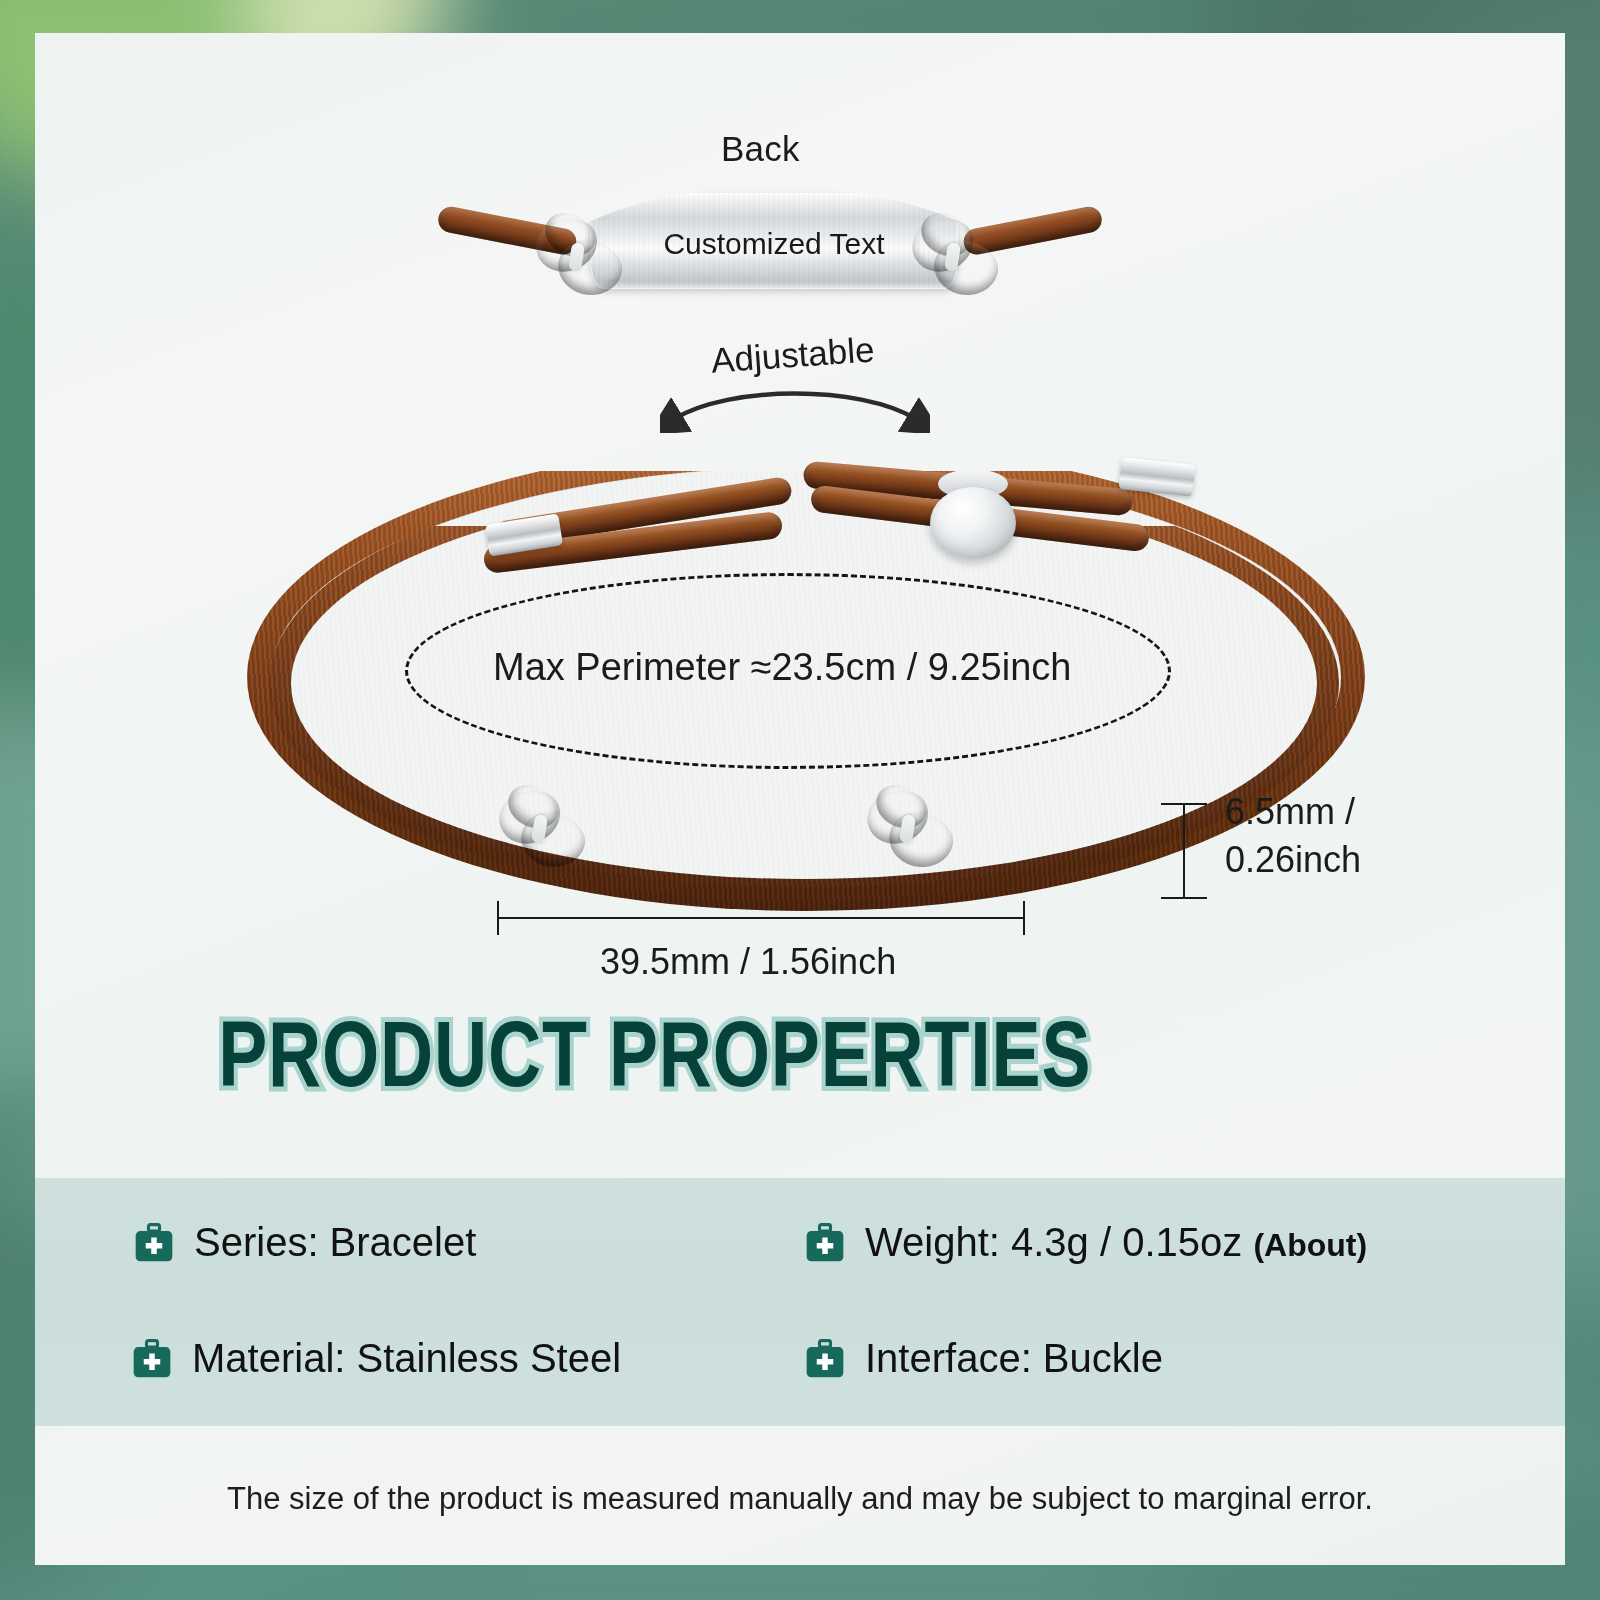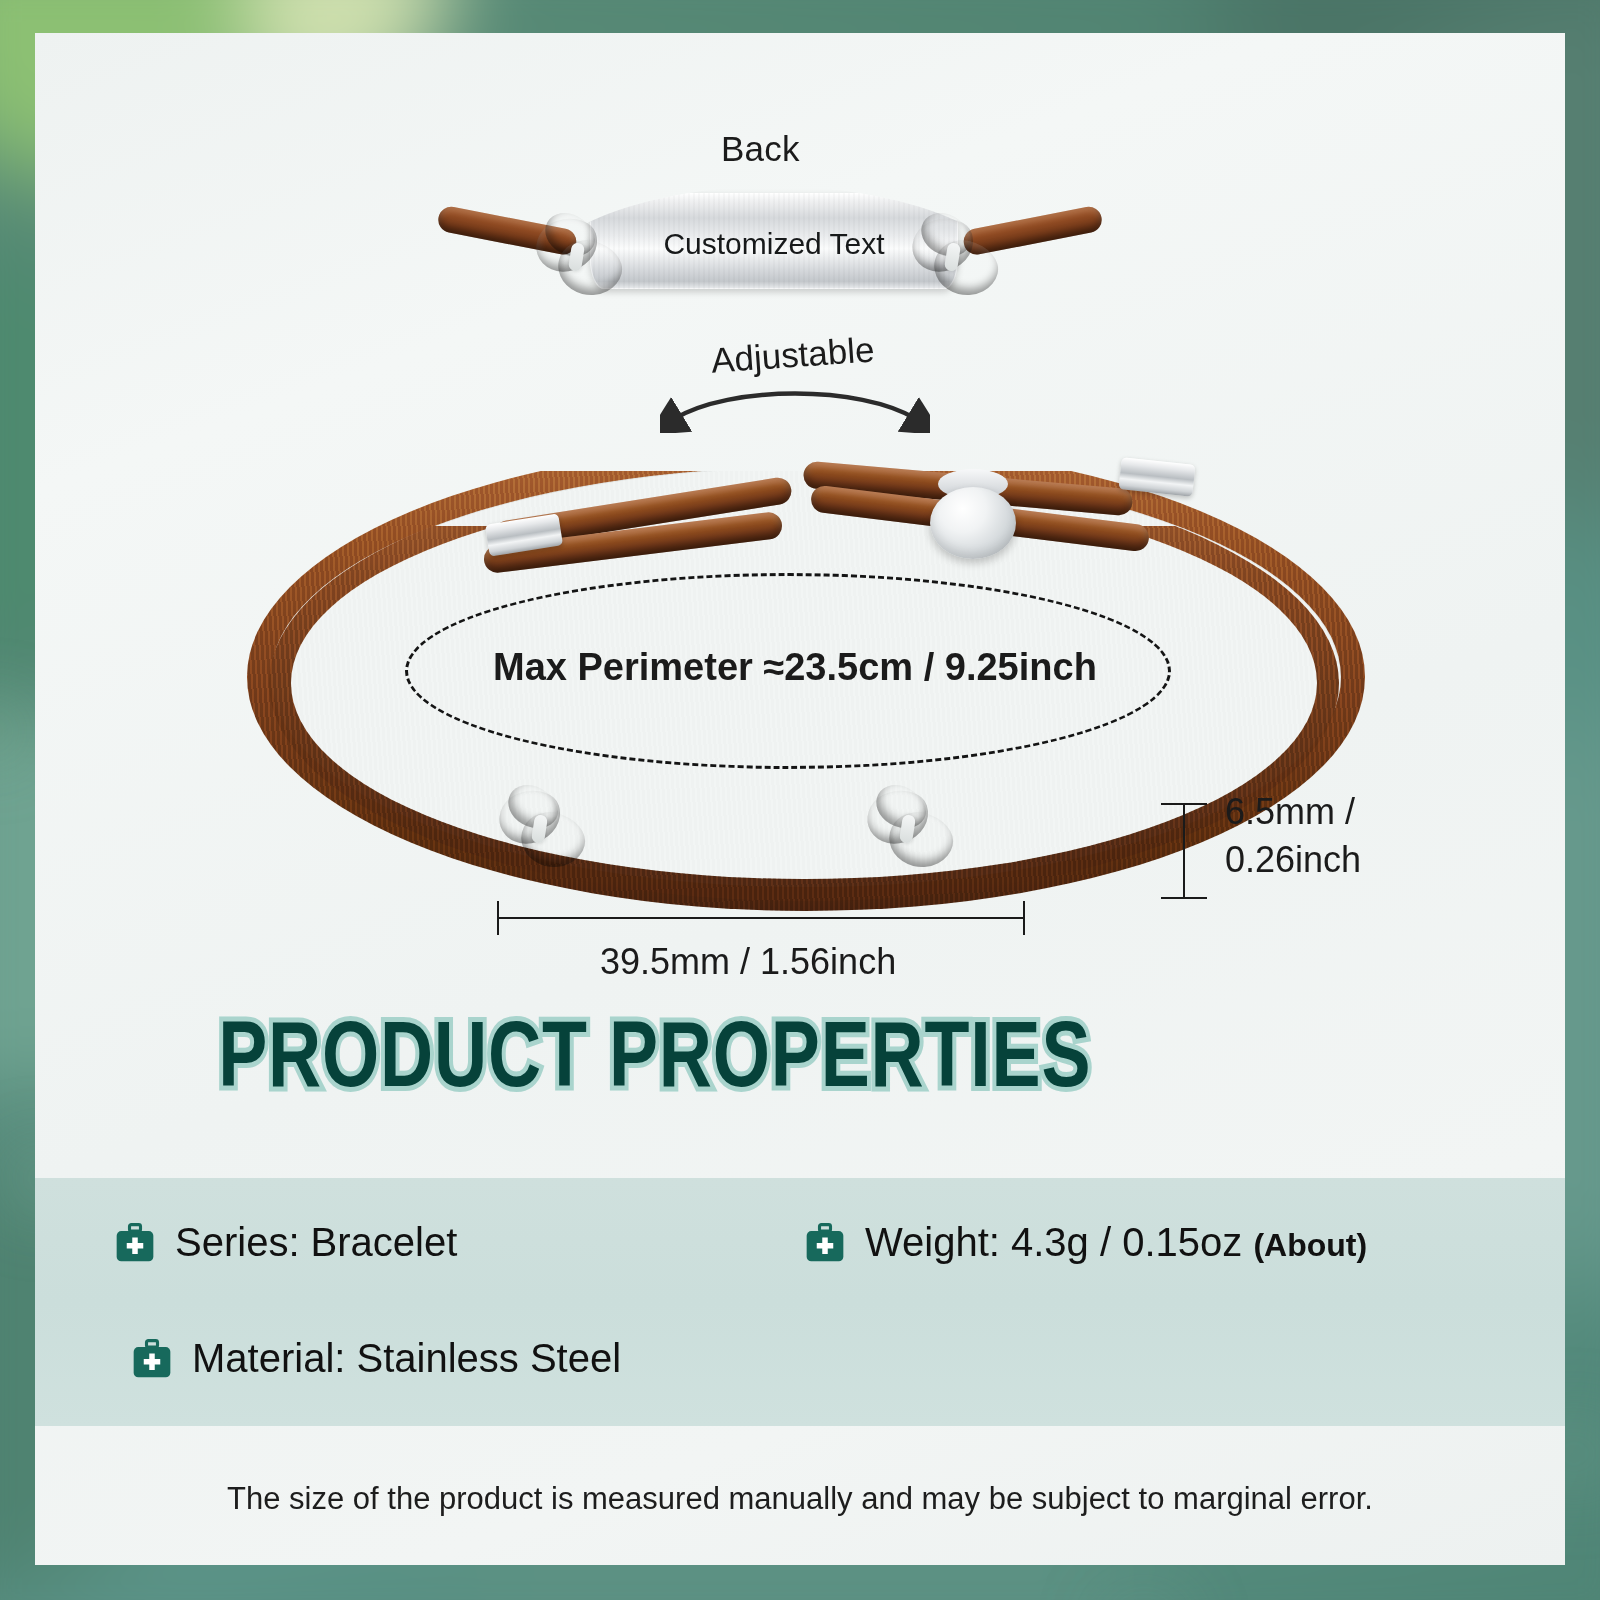--- a/index.html
+++ b/index.html
@@ -144,21 +144,21 @@
   .bead{position:absolute;left:705px;top:56px;width:86px;height:90px;}
   .bead .top{position:absolute;left:8px;top:0;width:70px;height:30px;border-radius:50%;
     background:linear-gradient(180deg,#f7f8f9,#c9ced2);}
   .bead .face{position:absolute;left:0;top:18px;width:86px;height:72px;border-radius:50%;
     background:radial-gradient(circle at 38% 30%, #ffffff 0%, #f1f3f4 32%, #d2d7da 66%, #b2b8bc 100%);
     box-shadow:0 4px 9px rgba(0,0,0,.22), inset 0 -6px 10px rgba(0,0,0,.10);}
 
   
   .perimeter{position:absolute;left:180px;top:160px;width:760px;height:190px;
     border:3px dashed #141414;border-radius:50%;}
-  .perimText{left:0;top:0;font-weight:bold;}
+  .perimText{left:0;top:0;}
 
   
   .plateMain{
     position:absolute;left:356px;top:366px;width:460px;height:104px;
     border-radius:16px/ 34px;
     background:
       linear-gradient(180deg,#ffffff 0%,#f2f3f4 7%,#dcdfe2 24%,#f0f2f3 42%,
                               #ffffff 56%,#dcdfe2 76%,#c4c8cc 92%,#eef0f1 100%);
     box-shadow:0 4px 9px rgba(0,0,0,.18), inset 0 0 0 1px rgba(255,255,255,.6);
     clip-path: ellipse(330px 140px at 50% 136%);
@@ -194,21 +194,21 @@
   }
 
   
   .propBand{position:absolute;left:0;top:1145px;width:1530px;height:248px;
     background:linear-gradient(180deg,#cfe0dd 0%,#cbdedb 50%,#cfe1de 100%);}
   .propGrid{position:absolute;inset:0;}
   .prop{position:absolute;display:flex;align-items:center;gap:18px;}
   .prop .kit{width:44px;height:44px;flex:0 0 44px;}
   .prop .txt{font-size:40px;color:#111;white-space:nowrap;}
   .prop .txt .about{font-size:32px;font-weight:bold;}
-  .p0{left:78px;top:42px;}
+  .p0{left:97px;top:42px;}
   .p1{left:768px;top:42px;}
   .p2{left:95px;top:158px;}
   .p3{left:768px;top:158px;}
 
   .footNote{position:absolute;left:0;top:1448px;width:1530px;text-align:center;
     font-size:31px;color:#1d1d1d;}
 </style>
 </head>
 <body>
 
@@ -339,20 +339,28 @@
 
         <div class="prop p2">
           <svg class="kit" viewBox="0 0 48 48">
             <rect x="18" y="4" width="12" height="7" rx="2" fill="none" stroke="#17695c" stroke-width="3.4"></rect>
             <rect x="4" y="11" width="40" height="33" rx="5" fill="#17695c"></rect>
             <path d="M21 18 h6 v6 h6 v6 h-6 v6 h-6 v-6 h-6 v-6 h6 z" fill="#fff"></path>
           </svg>
           <span class="txt">Material: Stainless Steel</span>
         </div>
 
+        <div class="prop p3">
+          <svg class="kit" viewBox="0 0 48 48">
+            <rect x="18" y="4" width="12" height="7" rx="2" fill="none" stroke="#17695c" stroke-width="3.4"></rect>
+            <rect x="4" y="11" width="40" height="33" rx="5" fill="#17695c"></rect>
+            <path d="M21 18 h6 v6 h6 v6 h-6 v6 h-6 v-6 h-6 v-6 h6 z" fill="#fff"></path>
+          </svg>
+          <span class="txt">Interface:  Buckle</span>
+        </div>
 
       </div>
     </div>
 
     <div class="footNote">The size of the product is measured manually and may be subject to marginal error.</div>
 
   </div>
 </div>
 
 </body></html>

